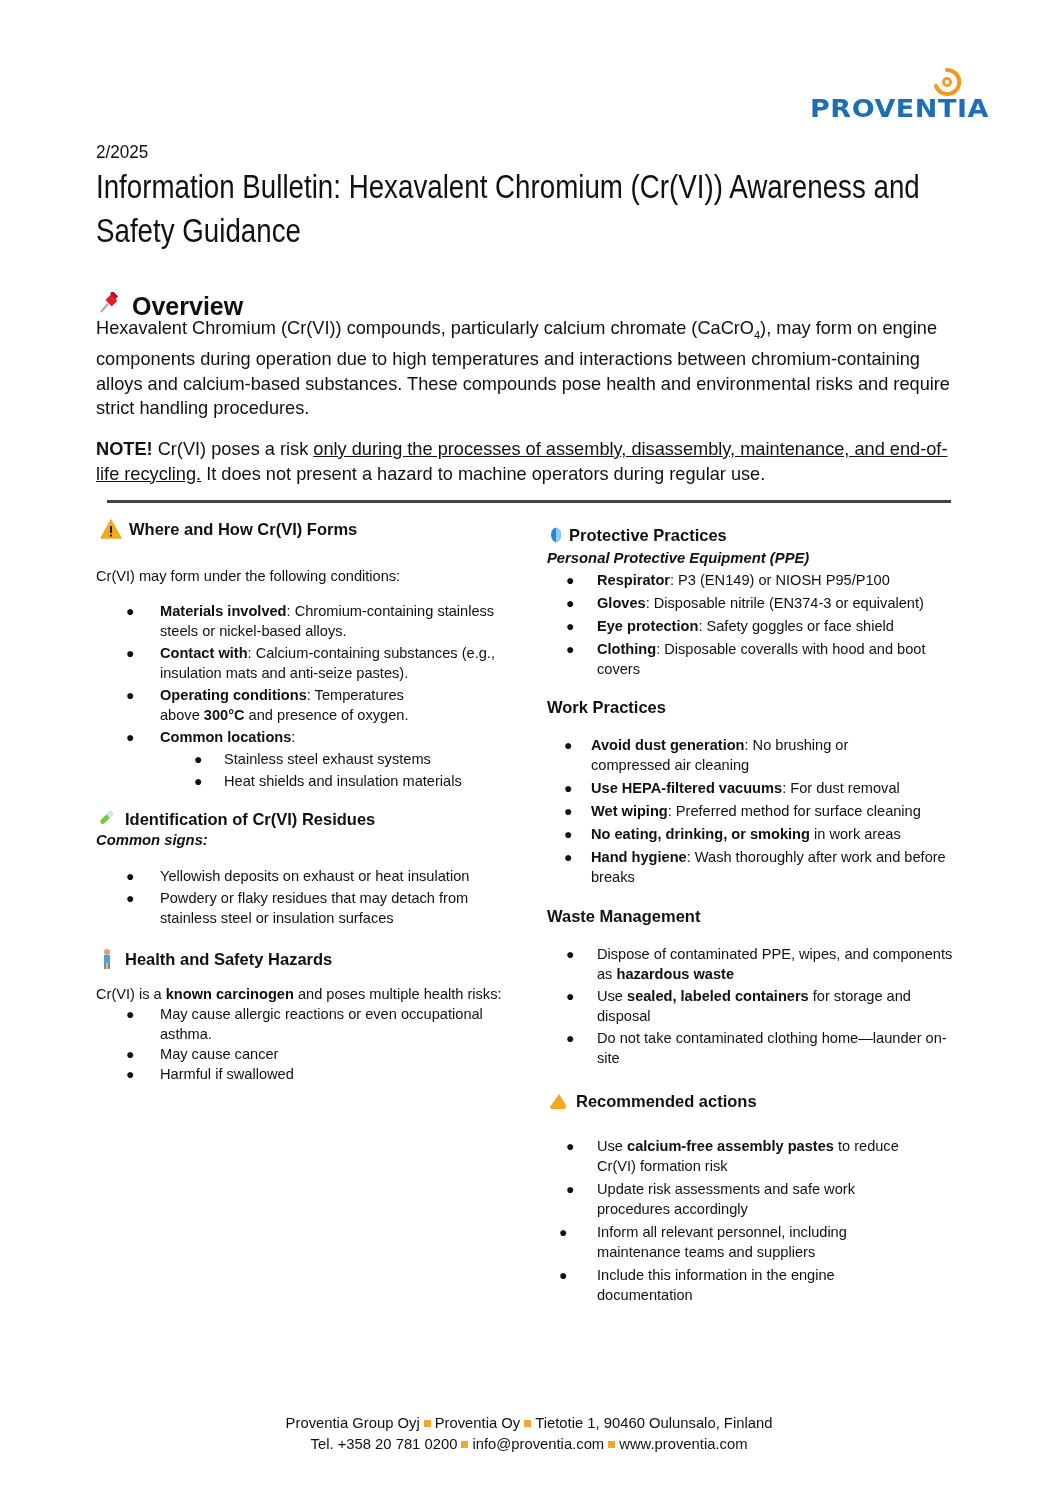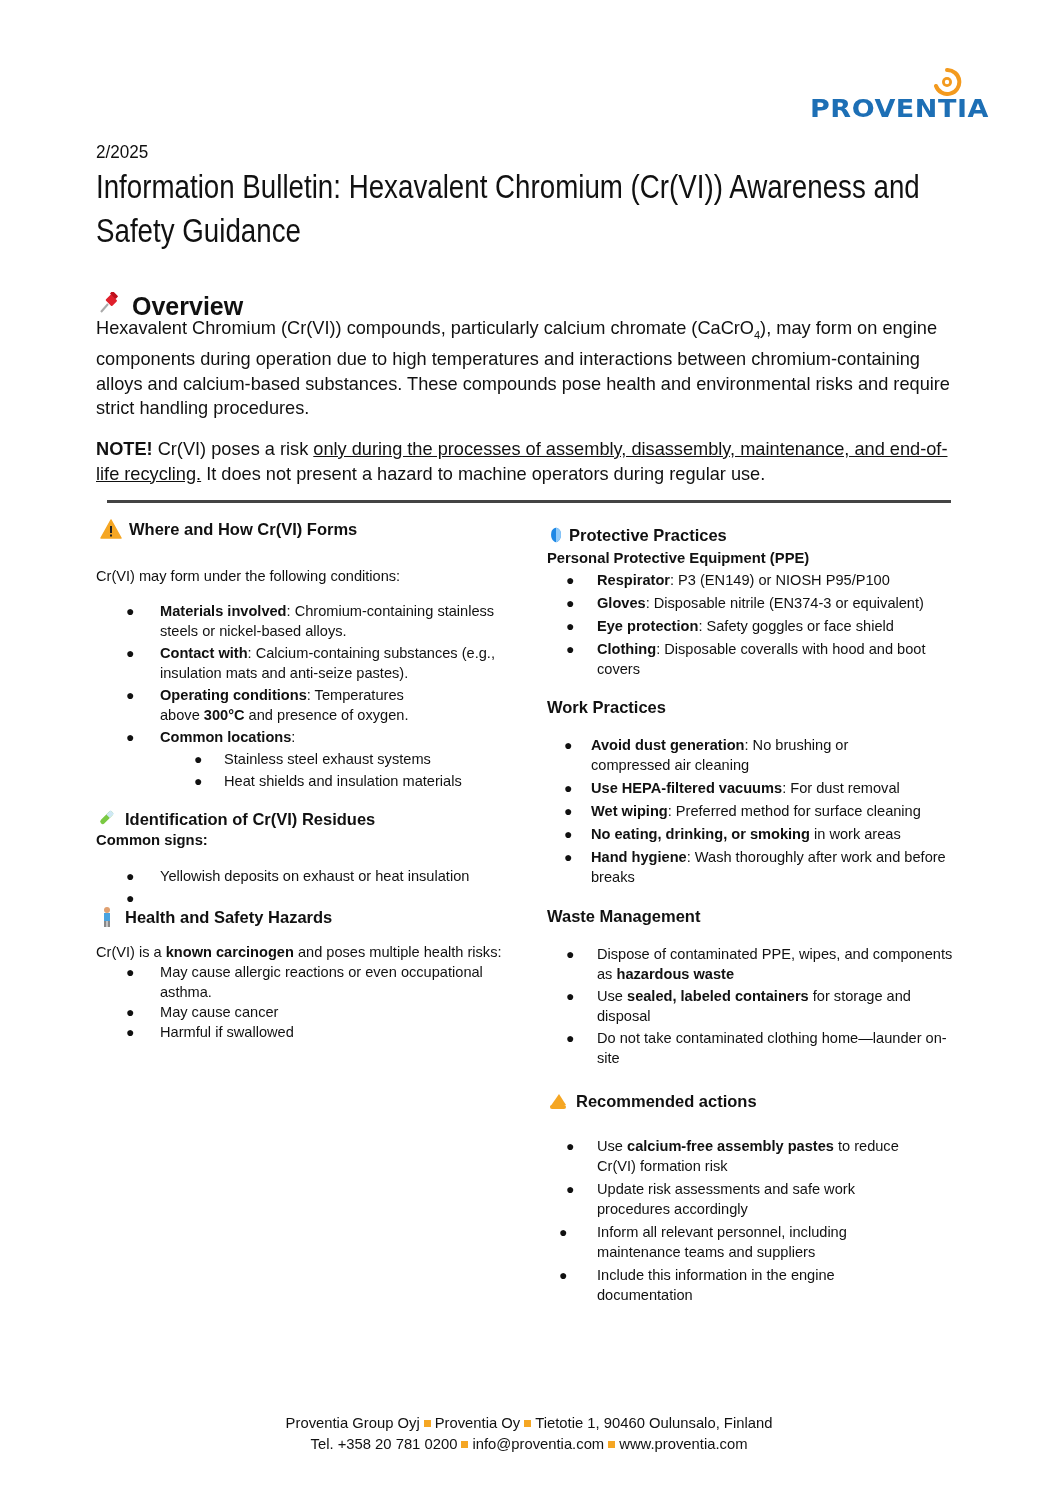--- a/index.html
+++ b/index.html
@@ -36,21 +36,21 @@
   .note-p u { text-decoration: underline; }
   .sep {
     position: absolute; left: 107px; top: 500px; width: 844px; height: 3px; background: #444;
   }
   .col { position: absolute; font-size: 14.6px; line-height: 20px; }
   .col-left { left: 96px; top: 516px; width: 420px; }
   .col-right { left: 547px; top: 524px; width: 420px; }
   .h2 {
     font-weight: bold; font-size: 16.5px; display: flex; align-items: center; gap: 7px;
   }
-  .h3 { font-weight: bold; font-size: 14.8px; }
+  .h3 { font-weight: bold; font-size: 14.8px; font-style: italic; }
   .h3b { font-weight: bold; font-size: 16.5px; }
   ul { list-style: none; margin: 0; padding: 0; }
   li { position: relative; }
   li .dot { position: absolute; font-size: 14px; }
   .icon { display: inline-block; width: 22px; height: 22px; }
   .footer {
     position: absolute; left: 0; top: 1413px; width: 1058px; text-align: center;
     font-size: 14.8px; line-height: 21px; color: #111;
   }
   .sq { display: inline-block; width: 7px; height: 7px; background: #f5a623; margin: 0 4px 1px 4px; vertical-align: middle; }
@@ -114,21 +114,21 @@
   <div class="h2" style="margin-top:17px">
     <svg class="icon" viewBox="0 0 22 22">
       <rect x="8" y="2" width="5" height="16" rx="2.5" fill="#7ac943" transform="rotate(45 11 10)"></rect>
       <rect x="8" y="2" width="5" height="6" fill="#cfe8f5" transform="rotate(45 11 10)"></rect>
     </svg>
     <span>Identification of Cr(VI) Residues</span>
   </div>
   <div class="h3" style="">Common signs:</div>
   <ul style="margin-top:16px; padding-left:64px">
     <li style="margin-bottom:2px"><span class="dot" style="left:-34px">●</span><span>Yellowish deposits on exhaust or heat insulation</span></li>
-    <li><span class="dot" style="left:-34px">●</span></li>
+    <li><span class="dot" style="left:-34px">●</span><span>Powdery or flaky residues that may detach from stainless steel or insulation surfaces</span></li>
   </ul>
 
   <div class="h2" style="margin-top:20px">
     <svg class="icon" viewBox="0 0 22 22">
       <circle cx="11" cy="4" r="3" fill="#e0a070"></circle>
       <rect x="8" y="7" width="6" height="8" fill="#4aa3df"></rect>
       <rect x="8" y="15" width="2.5" height="6" fill="#888"></rect>
       <rect x="11.5" y="15" width="2.5" height="6" fill="#888"></rect>
     </svg>
     <span>Health and Safety Hazards</span>

